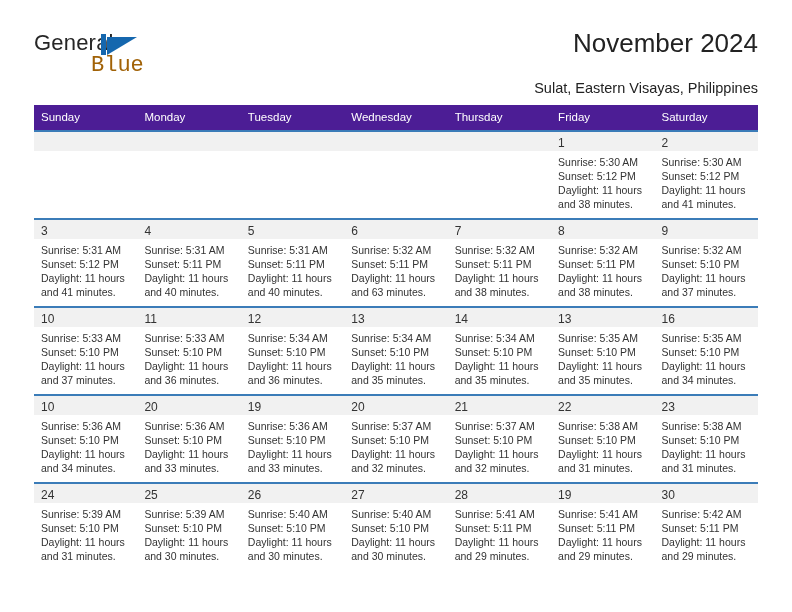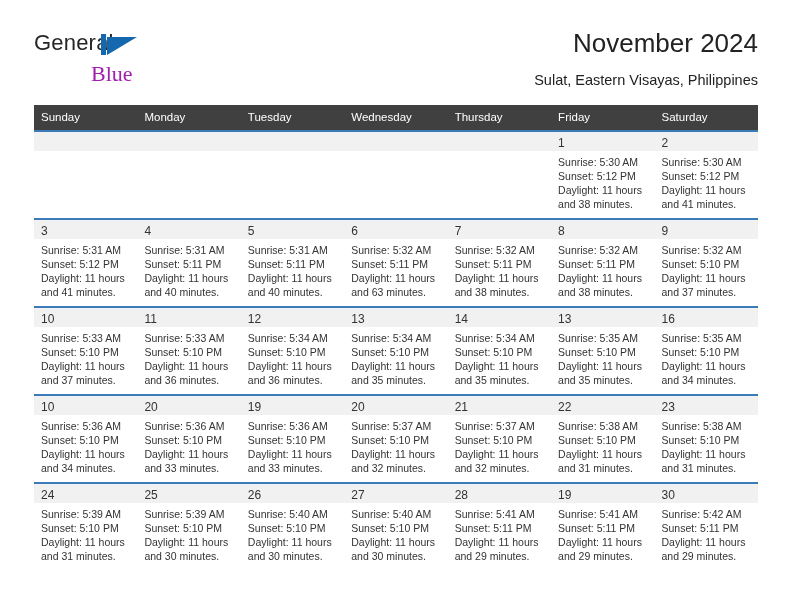--- a/index.html
+++ b/index.html
@@ -43,23 +43,22 @@
     font-size: 22px;
     letter-spacing: 0.2px;
     color: #262626;
     font-family: "Liberation Sans", sans-serif;
   }
   .brand-blue {
     position: absolute;
     left: 57px;
     top: 23px;
     font-size: 22px;
-    color: #a21caf;
-    font-family: Liberation Serif, serif;
-    margin-top: 8px;
+    color: #a16207;
+    font-family: Liberation Mono, monospace;
   }
   .brand-mark {
     position: absolute;
     left: 67px;
     top: 4px;
     width: 38px;
     height: 34px;
   }
   .brand-mark .bar {
     position: absolute;
@@ -86,38 +85,38 @@
     top: 0;
     text-align: right;
   }
   .cal-title {
     font-size: 26px;
     color: #222222;
     line-height: 30px;
     white-space: nowrap;
   }
   .cal-subtitle {
-    margin-top: 14px;
+    margin-top: 22px;
     font-size: 14.5px;
     color: #222222;
     line-height: 17px;
     white-space: nowrap;
   }
 
   
   .calendar {
     position: absolute;
     left: 34px;
     top: 105px;
     width: 724px;
     border-collapse: collapse;
     table-layout: fixed;
   }
   .calendar th {
-    background: #404040;
+    background: #4c1d95;
     color: #ffffff;
     font-weight: normal;
     font-size: 11.5px;
     text-align: left;
     padding: 6px 0 6px 7px;
     height: 10px;
     line-height: 13px;
   }
   .calendar td {
     vertical-align: top;

